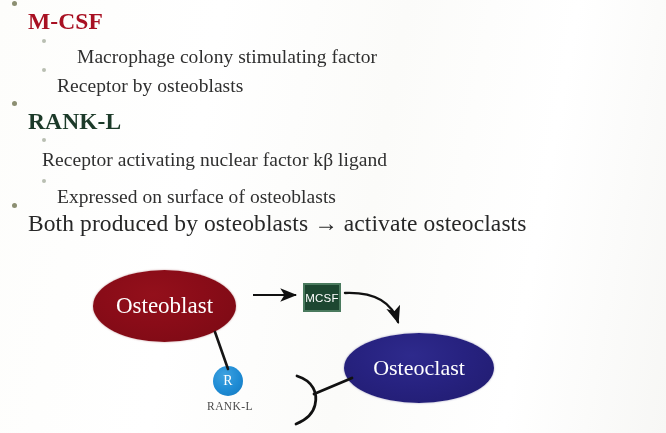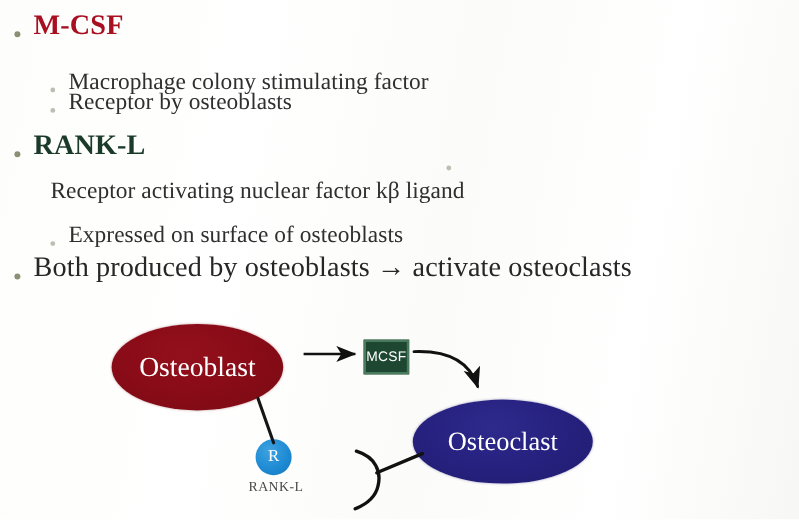--- a/index.html
+++ b/index.html
@@ -20,21 +20,21 @@
 
   
   .bullets {
     position: absolute;
     left: 0;
     top: 0;
     width: 666px;
   }
   .row {
     display: flex;
-    align-items: flex-end;
+    align-items: flex-start;
     white-space: nowrap;
   }
   .dot {
     flex: 0 0 auto;
     display: inline-block;
     border-radius: 50%;
   }
 
   
   .l1 { padding-left: 12px; }
@@ -68,21 +68,21 @@
     line-height: 26px;
     color: #2f2f2f;
     letter-spacing: 0.05px;
   }
 
   .c-red   { color: #a81022; }
   .c-green { color: #1c3a29; }
   .c-dark  { color: #272727; }
 
   .r-mcsf   { position: absolute; top: 6px;   left: 0; }
-  .r-mcsf-1 { position: absolute; top: 56px;  left: 0; }
+  .r-mcsf-1 { position: absolute; top: 44px;  left: 0; gap: 20px; }
   .r-mcsf-2 { position: absolute; top: 73px;  left: 0; }
   .r-rankl  { position: absolute; top: 106px; left: 0; }
   .r-rankl-1{ position: absolute; top: 143px; left: 0; flex-direction: column; }
   .r-rankl-2{ position: absolute; top: 184px; left: 0; }
   .r-both   { position: absolute; top: 208px; left: 0; }
 
   
   #diagram {
     position: absolute;
     left: 0;

